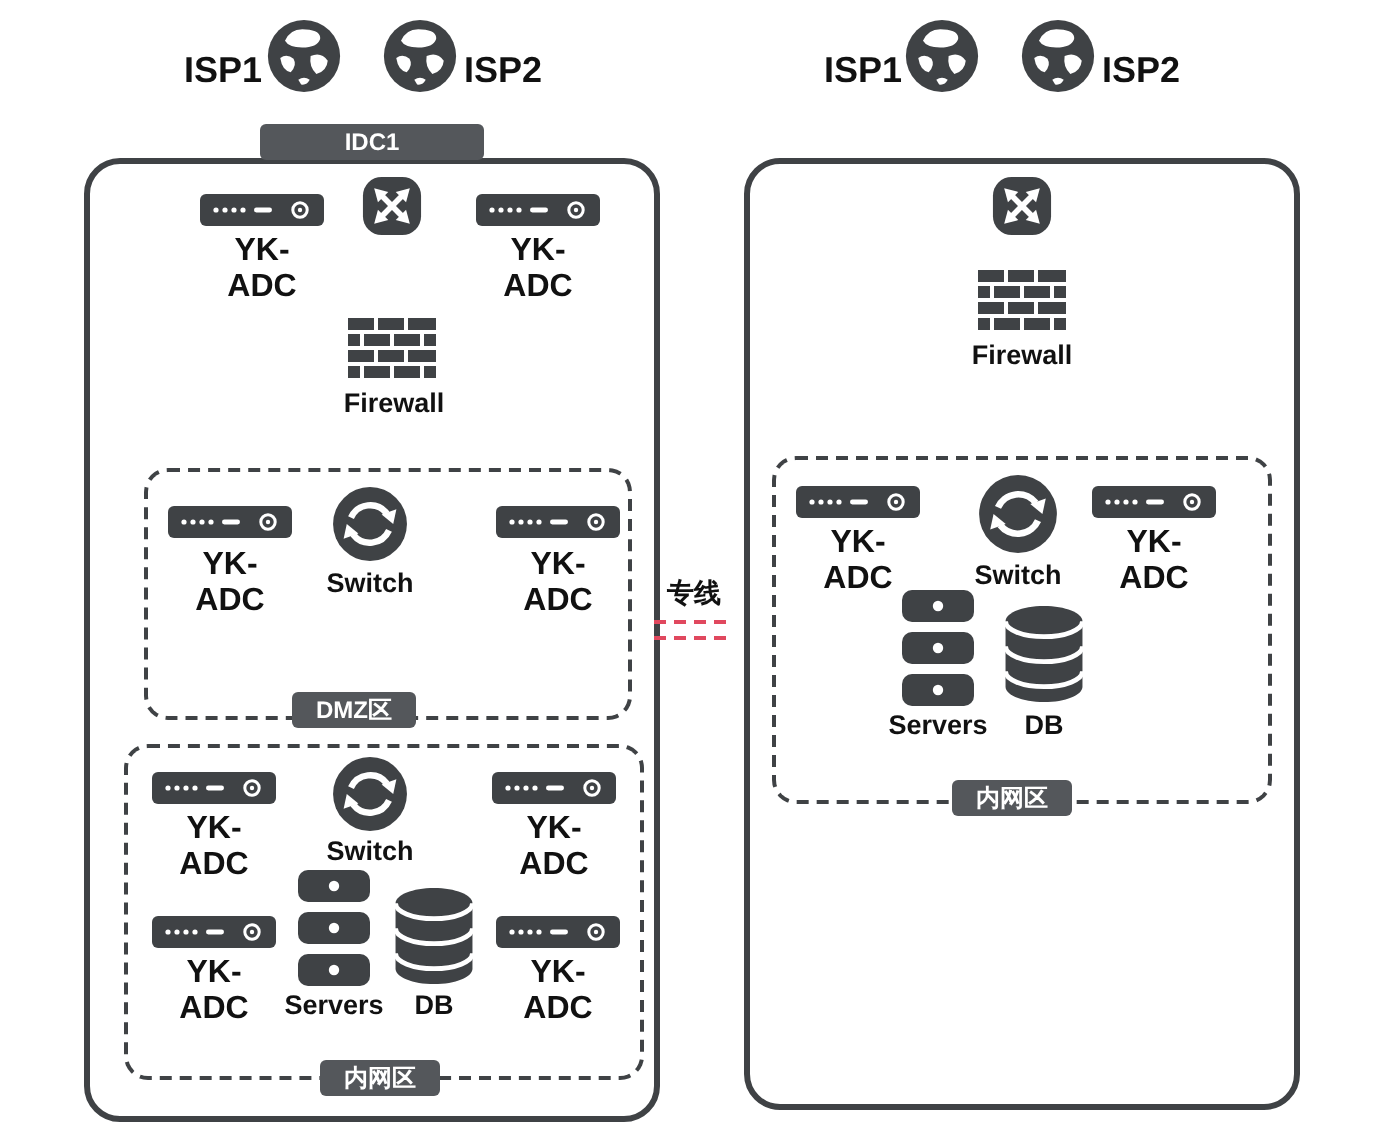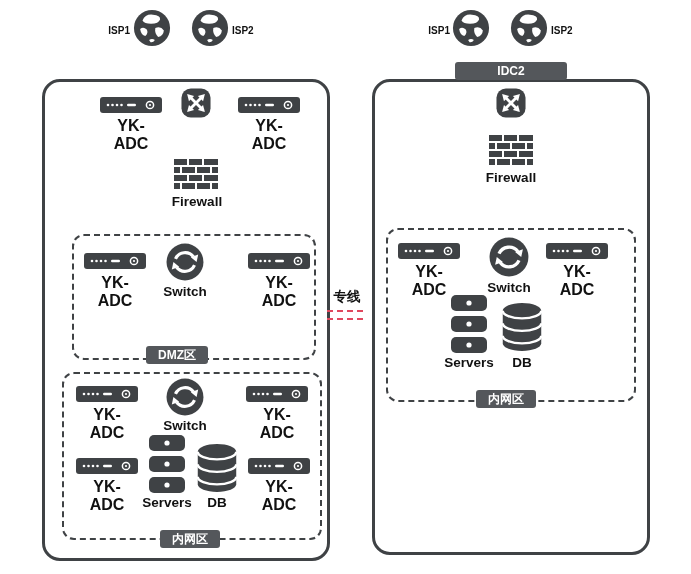--- a/index.html
+++ b/index.html
@@ -8,21 +8,21 @@
          font-family:"Liberation Sans","DejaVu Sans",sans-serif;color:#111}
   .box{position:absolute;border:3px solid var(--dark,#3f4245);border-radius:18px;background:#fff}
   .zone{position:absolute;border:2.5px dashed var(--dark,#3f4245);border-radius:12px}
   .badge{position:absolute;transform:translateX(-50%);background:var(--badge,#54575b);color:#fff;
          font-weight:bold;font-size:12px;line-height:18px;height:18px;padding:0 12px;
          border-radius:3px;white-space:nowrap;text-align:center;z-index:3}
   .badge.wide{width:112px;padding:0}
   .lbl{position:absolute;text-align:center;font-weight:bold;z-index:2}
   .lbl.small{font-size:16px}
   .lbl.med{font-size:13.5px;font-weight:600}
-  .lbl.isp{font-size:10px}
+  .lbl.isp{font-size:18px}
   .icon{position:absolute;color:var(--dark,#3f4245);z-index:2}
   .icon svg{display:block;width:100%;height:100%}
   .redline{position:absolute;width:36px;height:0;border-top:2.5px dashed var(--red,#e0485e);z-index:4}
   .hiddefs{position:absolute;width:0;height:0;overflow:hidden}
 </style>
 </head>
 <body>
 
 <svg class="hiddefs" aria-hidden="true">
   <defs>
@@ -108,20 +108,21 @@
         <use href="#sym-globe"></use>
       </svg>
     </span>
   <span class="icon" style="left:191px;top:9px;width:38px;height:38px">
       <svg>
         <use href="#sym-globe"></use>
       </svg>
     </span>
   <div class="lbl isp" style="left:232px;top:25px;width:42px;text-align:left">ISP2</div>
 
+  <div class="badge wide" style="left:186px;top:62px">IDC1</div>
 
   <div class="box" style="left:42px;top:79px;width:288px;height:482px"></div>
 
   <span class="icon" style="left:100px;top:97px;width:62px;height:16px">
       <svg>
         <use href="#sym-adc"></use>
       </svg>
     </span>
   <span class="icon" style="left:181px;top:88px;width:30px;height:30px">
       <svg>
@@ -221,21 +222,20 @@
         <use href="#sym-globe"></use>
       </svg>
     </span>
   <span class="icon" style="left:510px;top:9px;width:38px;height:38px">
       <svg>
         <use href="#sym-globe"></use>
       </svg>
     </span>
   <div class="lbl isp" style="left:551px;top:25px;width:42px;text-align:left">ISP2</div>
 
-  <div class="badge wide" style="left:511px;top:62px">IDC2</div>
 
   <div class="box" style="left:372px;top:79px;width:278px;height:476px"></div>
 
   <span class="icon" style="left:496px;top:88px;width:30px;height:30px">
       <svg>
         <use href="#sym-router"></use>
       </svg>
     </span>
 
   <span class="icon" style="left:489px;top:135px;width:44px;height:30px">

